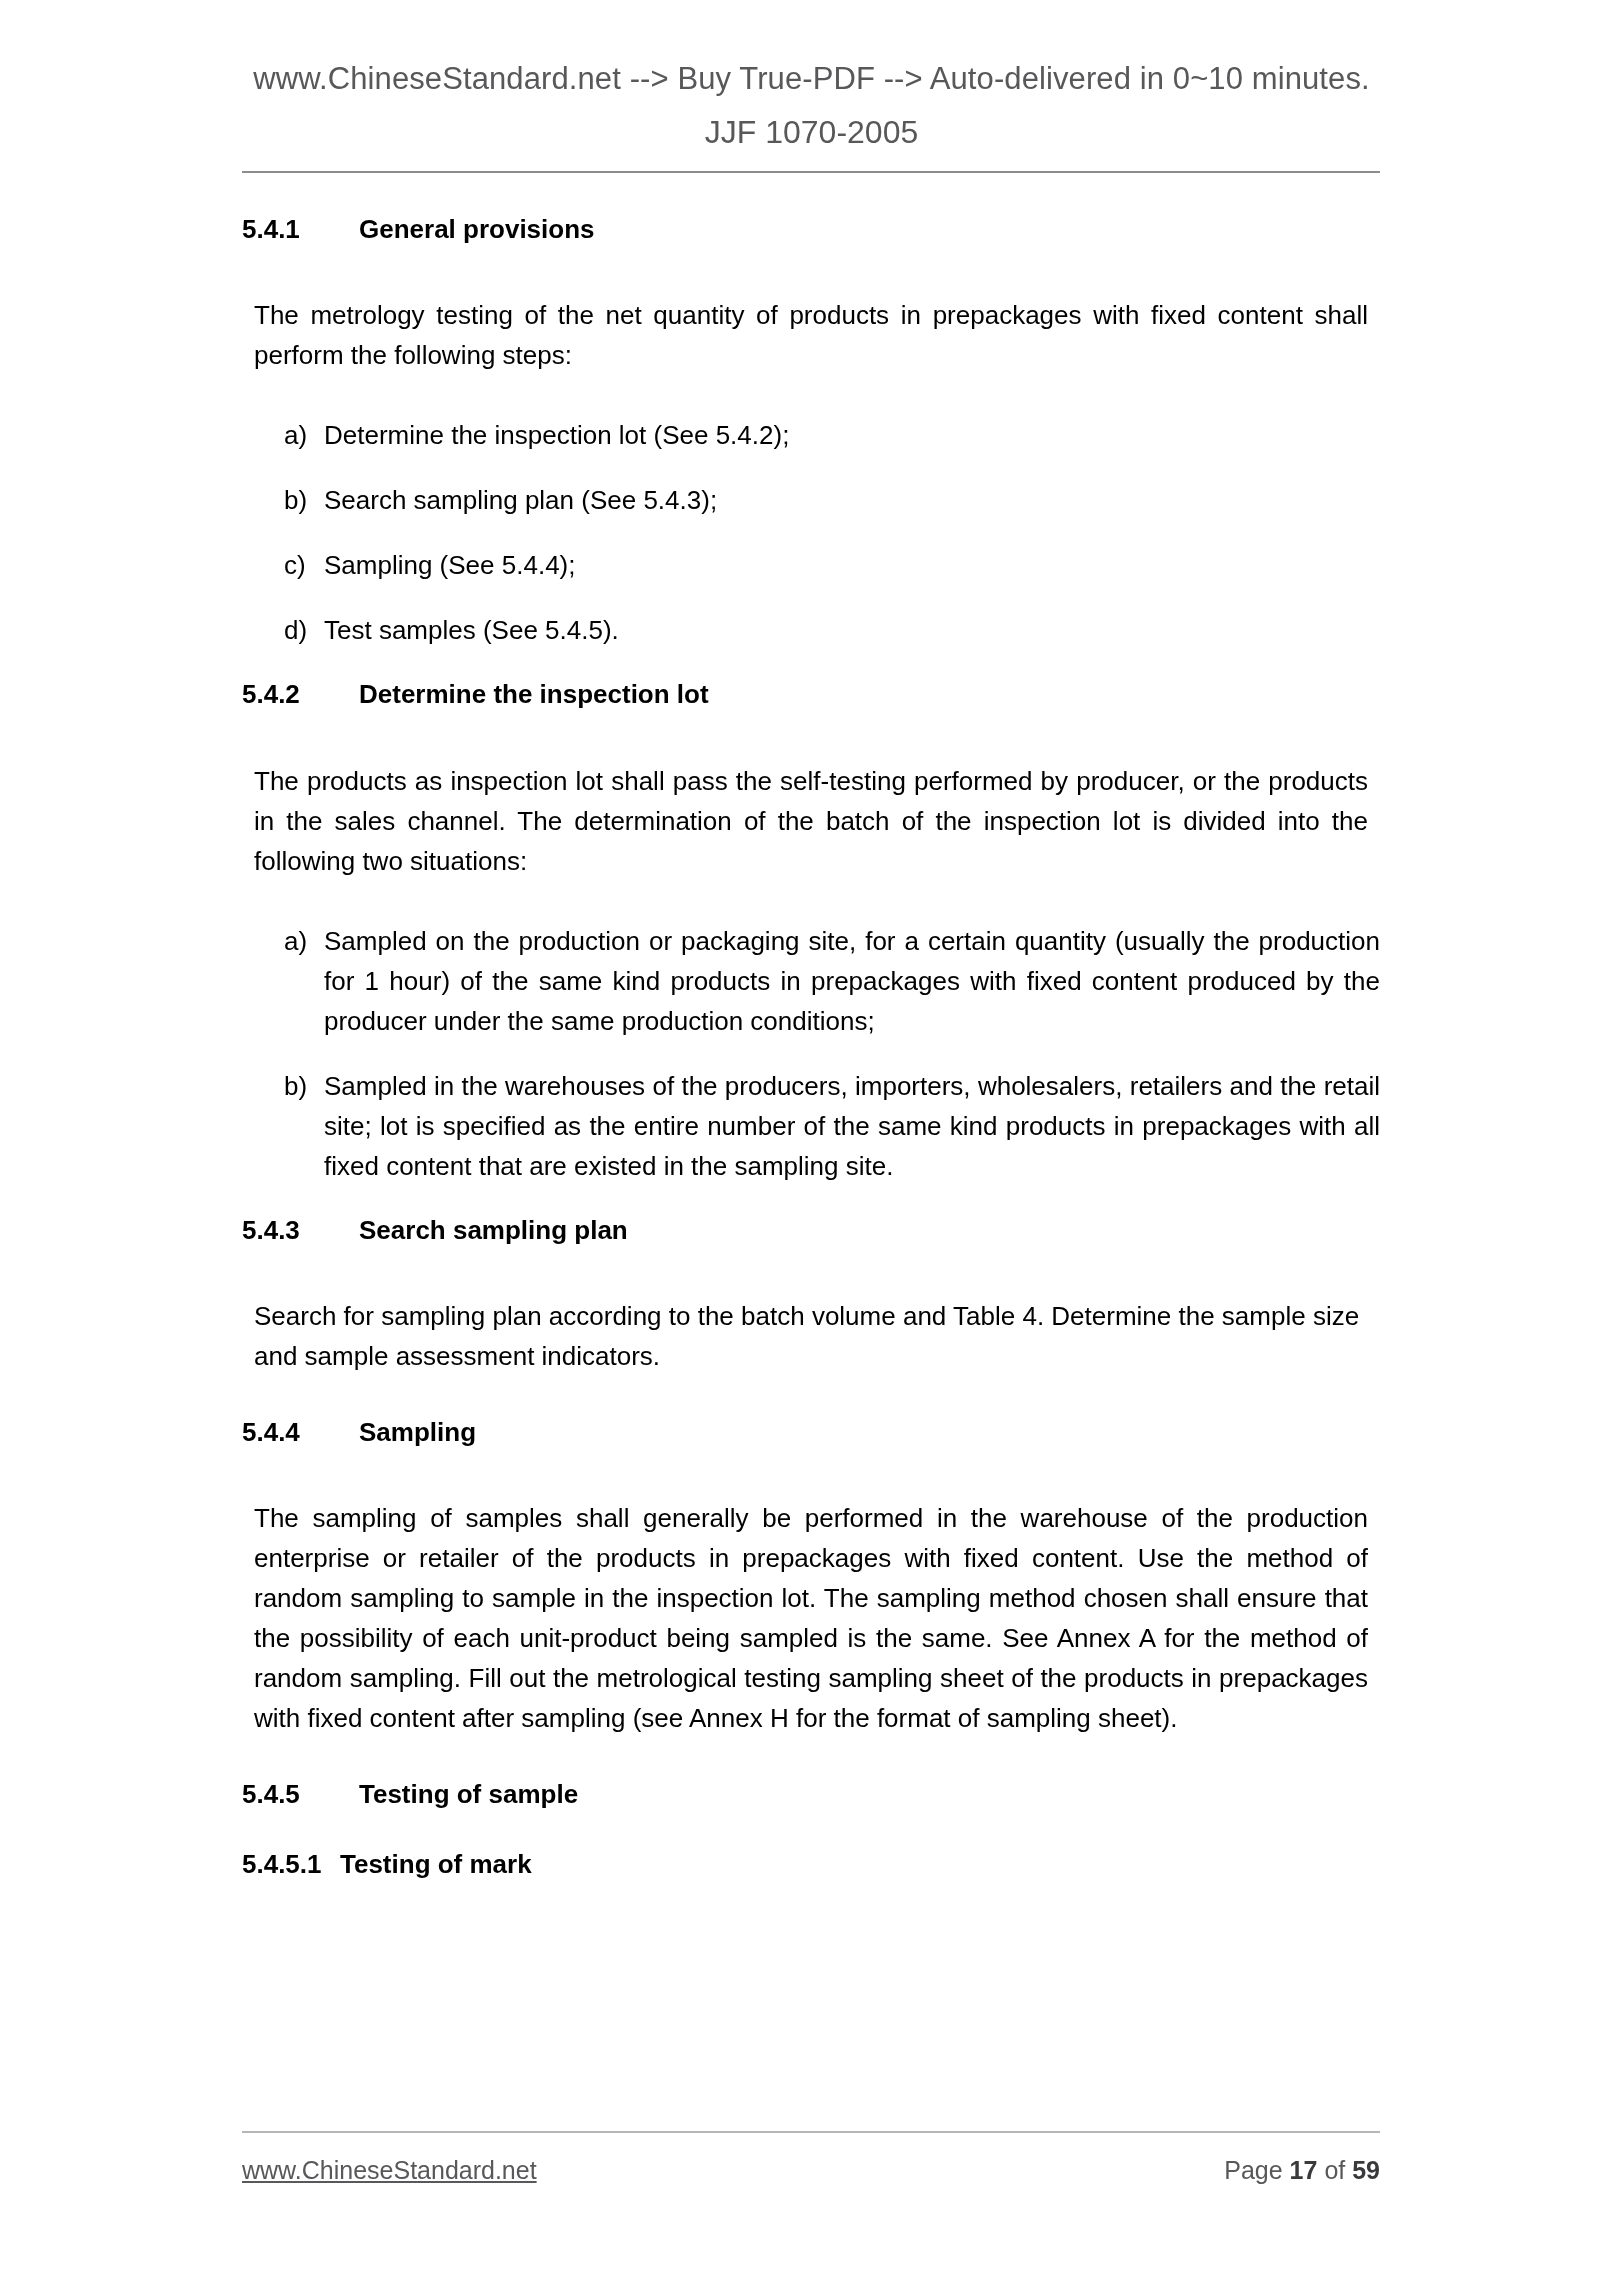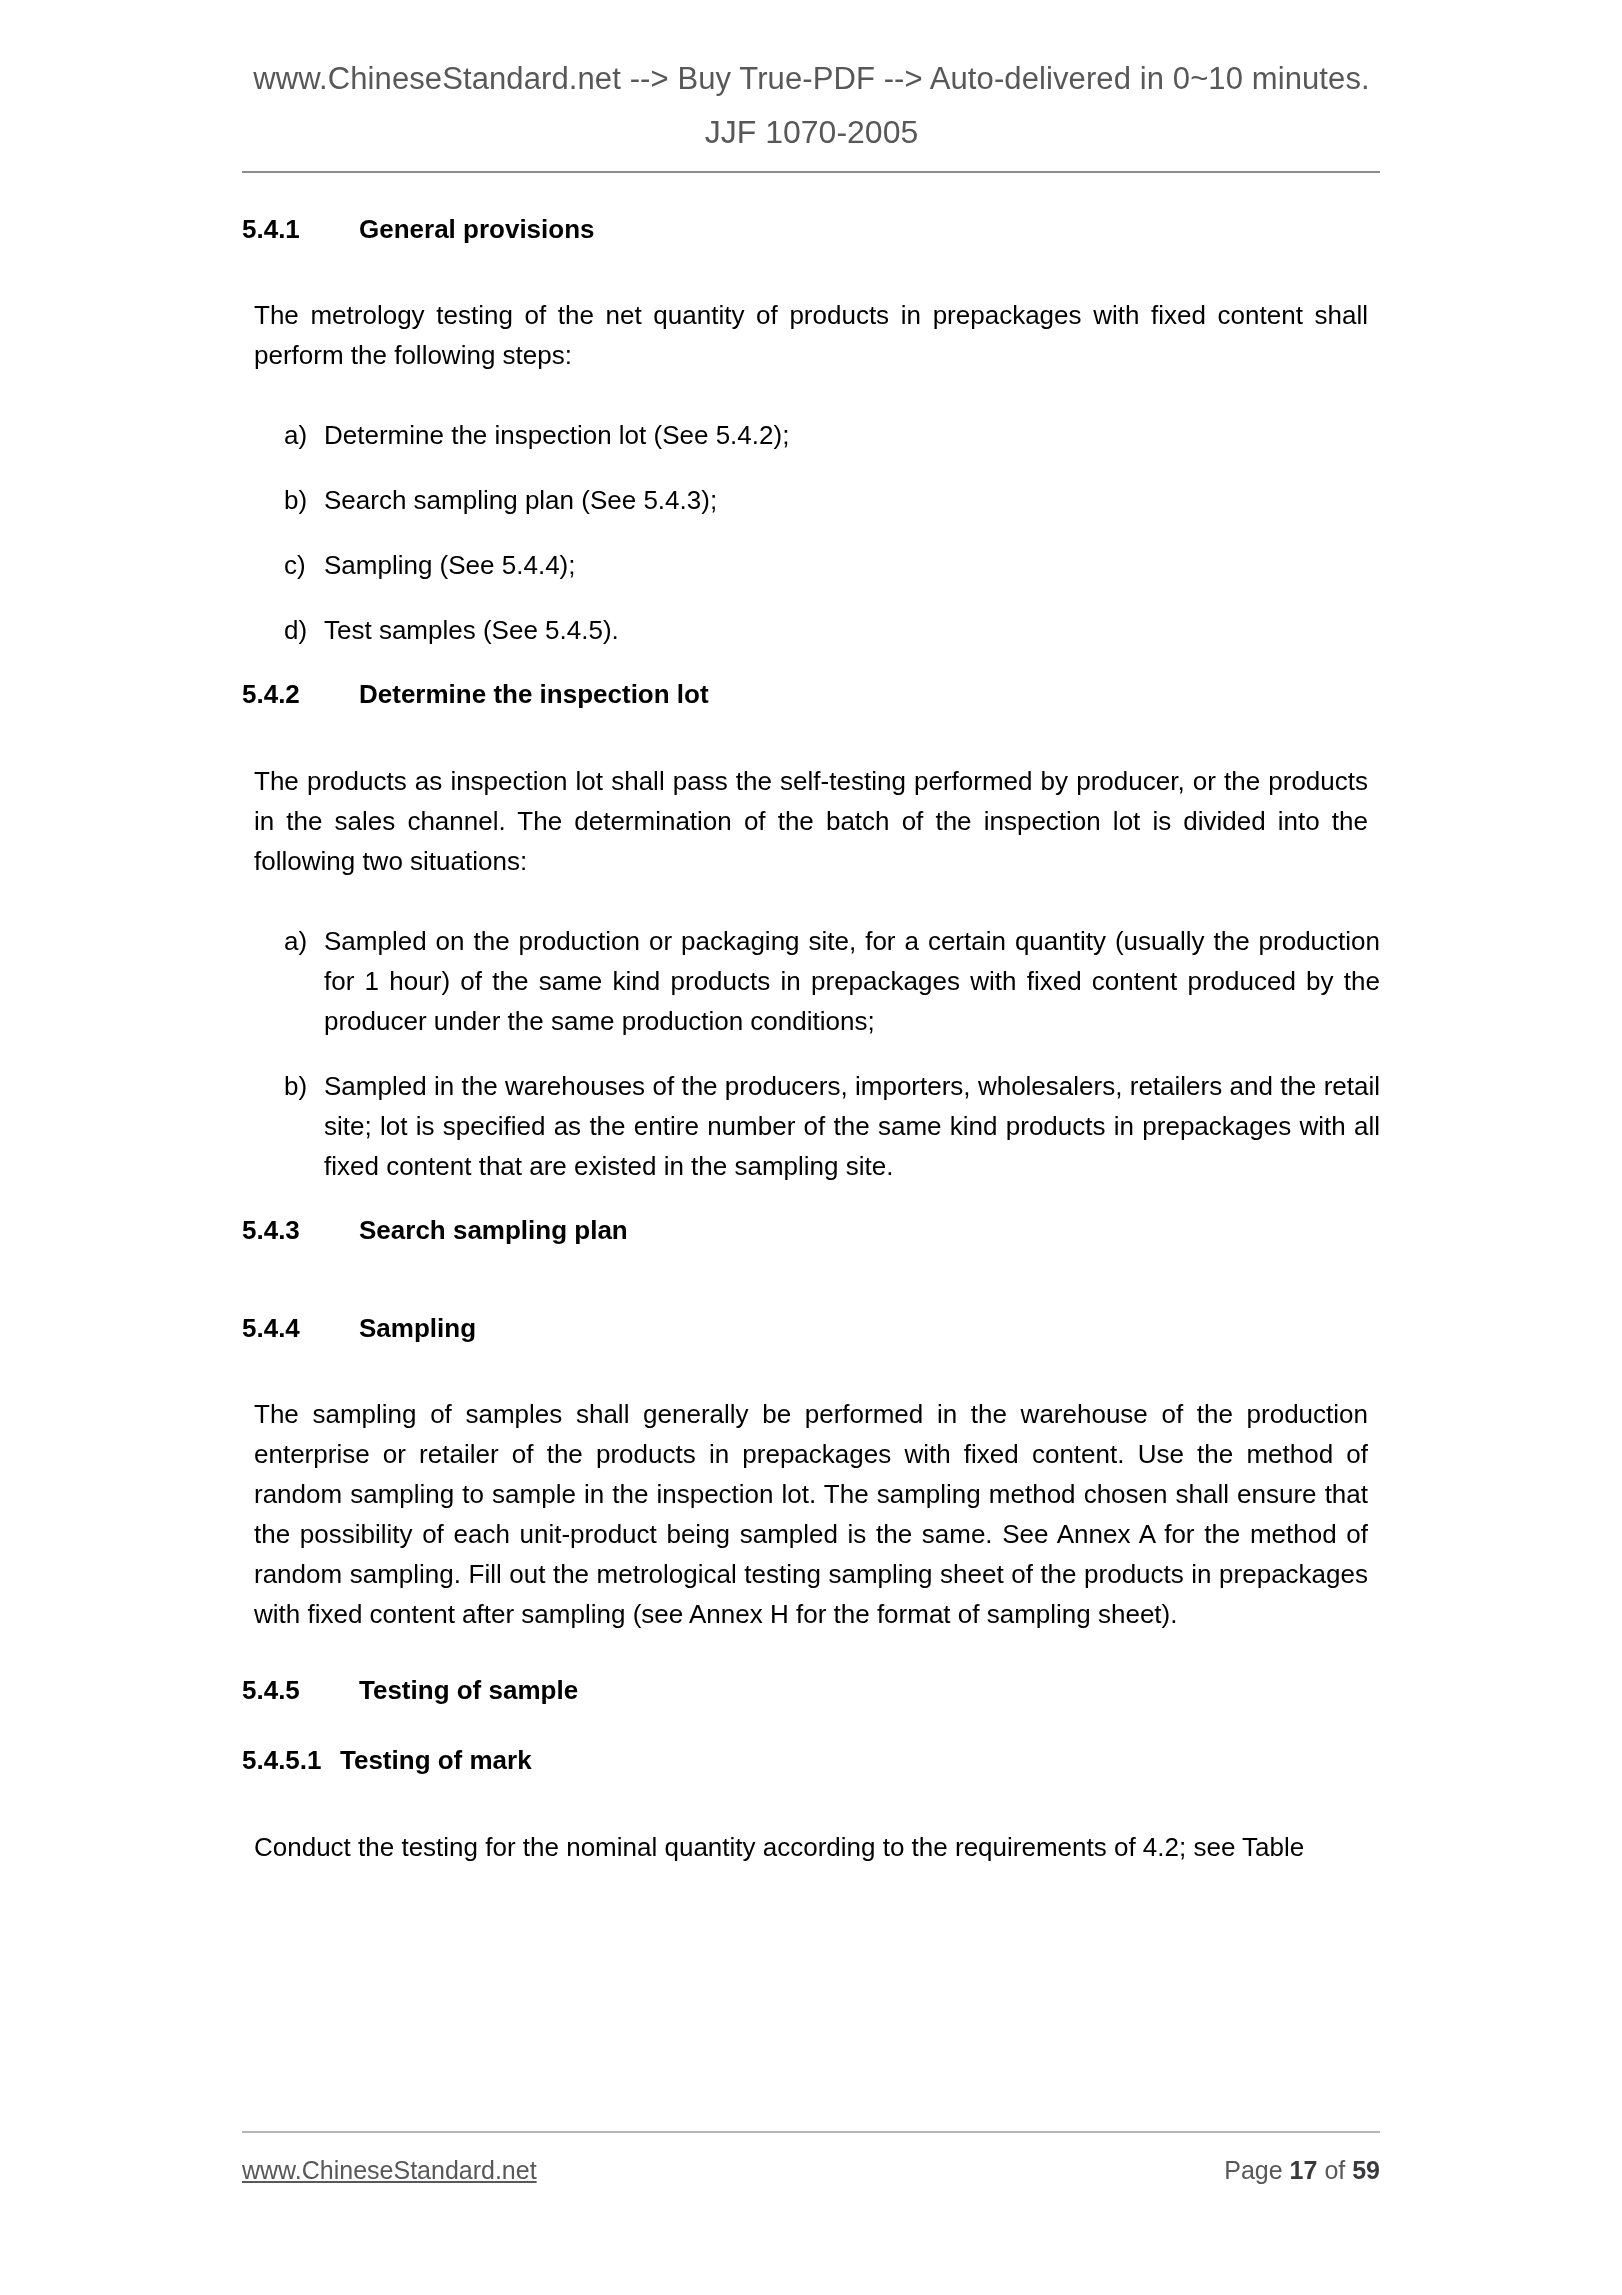--- a/index.html
+++ b/index.html
@@ -224,20 +224,21 @@
     </ol>
 
     <div class="sp-34"></div>
 
     <div class="heading">
       <span class="num w3">5.4.3</span><span class="label">Search sampling plan</span>
     </div>
 
     <div class="sp-44"></div>
 
+    <p class="body nojust">Search for sampling plan according to the batch volume and Table 4. Determine the sample size and sample assessment indicators.</p>
 
     <div class="sp-34"></div>
 
     <div class="heading">
       <span class="num w3">5.4.4</span><span class="label">Sampling</span>
     </div>
 
     <div class="sp-44"></div>
 
     <p class="body">The sampling of samples shall generally be performed in the warehouse of the production enterprise or retailer of the products in prepackages with fixed content. Use the method of random sampling to sample in the inspection lot. The sampling method chosen shall ensure that the possibility of each unit-product being sampled is the same. See Annex A for the method of random sampling. Fill out the metrological testing sampling sheet of the products in prepackages with fixed content after sampling (see Annex H for the format of sampling sheet).</p>
@@ -249,21 +250,20 @@
     </div>
 
     <div class="sp-44"></div>
 
     <div class="heading">
       <span class="num w4">5.4.5.1</span><span class="label">Testing of mark</span>
     </div>
 
     <div class="sp-44"></div>
 
-    <p class="body nojust">Conduct the testing for the nominal quantity according to the requirements of 4.2; see Table</p>
 
   </div>
 
   <div class="footer-rule"></div>
 
   <div class="footer">
     <a class="site" href="#">www.ChineseStandard.net</a>
     <div class="pageno">
       <span>Page</span>
       <b>17</b>

